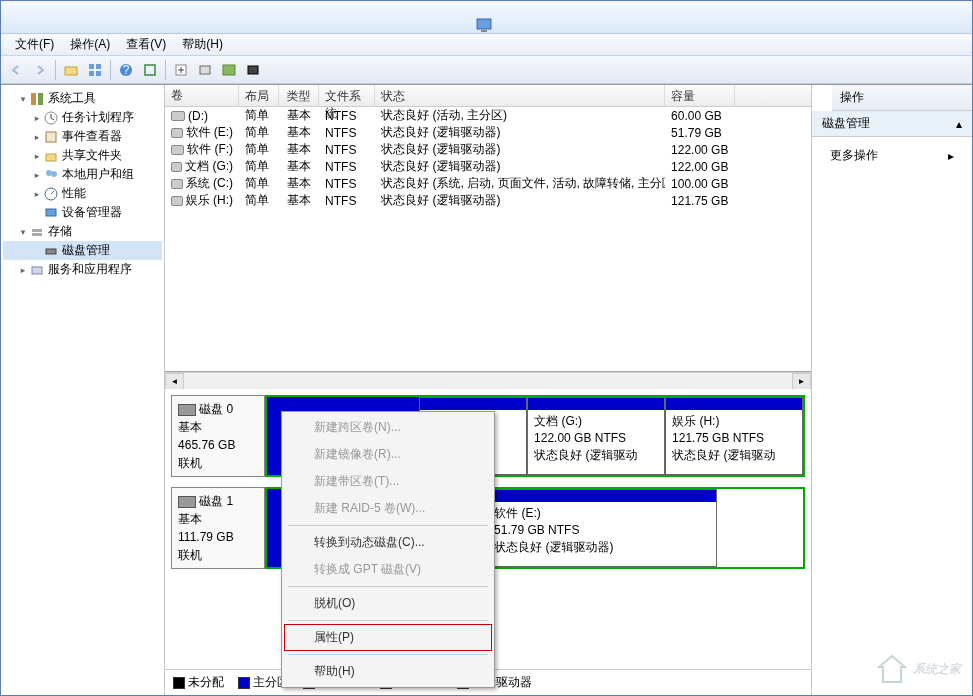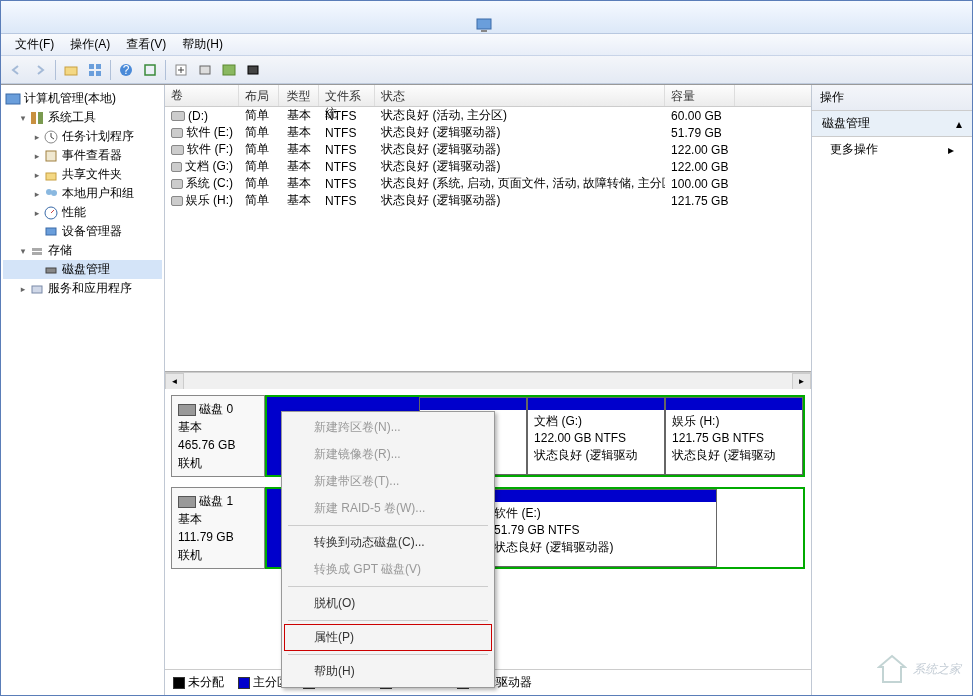--- a/index.html
+++ b/index.html
@@ -58,23 +58,23 @@
 .dicon { display:inline-block; width:18px; height:12px; background:#999; border:1px solid #555; margin-right:3px; vertical-align:middle; }
 .partitions { flex: 1; display: flex; border: 2px solid #0a0; }
 .partition { border: 1px solid #666; margin: 0; padding: 3px 6px; line-height: 1.4; position: relative; overflow: hidden; }
 .partition .pbar { height: 12px; background: #0000cc; margin: -3px -6px 3px -6px; }
 .partname { font-weight: normal; }
 
 .legend { border-top: 1px solid #ccc; padding: 4px 8px; display: flex; gap: 14px; align-items: center; font-size: 12px; background:#fff; }
 .legend .sw { width: 12px; height: 12px; display: inline-block; margin-right: 3px; vertical-align: middle; border:1px solid #333;}
 
 .actionpane { width: 190px; border-left: 1px solid #c0c8d4; background: #fff; }
-.actionpane .ahdr { background: linear-gradient(#f4f6fa,#e8ecf4); border-bottom: 1px solid #ccc; padding: 4px 8px; font-weight: normal; }
+.actionpane .ahdr { background: linear-gradient(#f4f6fa,#e8ecf4); border-bottom: 1px solid #ccc; padding: 4px 8px; font-weight: normal; margin-left: 20px; }
 .actionpane .asec { background: #e8f0f8; border-bottom: 1px solid #ccc; padding: 4px 10px; display:flex; justify-content:space-between; align-items:center; }
-.actionpane .aitem { padding: 4px 18px; display:flex; justify-content:space-between; align-items:center; cursor:pointer; }
+.actionpane .aitem { padding: 10px 18px; display:flex; justify-content:space-between; align-items:center; cursor:pointer; }
 
 .contextmenu { position: absolute; left: 281px; top: 411px; width: 214px; background: #f4f4f4; border: 1px solid #999; box-shadow: 2px 2px 4px rgba(0,0,0,.3); z-index: 100; padding: 2px; }
 .contextmenu .cm-item { padding: 5px 14px 5px 30px; color: #333; cursor: pointer; }
 .contextmenu .cm-item.disabled { color: #999; cursor: default; }
 .contextmenu .cm-sep { height: 1px; background: #ccc; margin: 3px 4px; }
 .contextmenu .cm-item.highlighted { border: 1px solid #c00; padding: 4px 13px 4px 29px; }
 
 .watermark { position: absolute; right: 12px; bottom: 12px; color: rgba(120,140,160,.45); font-size: 18px; font-style: italic; pointer-events: none; display:flex; align-items:center; gap:6px;}
 .watermark svg { opacity:.5; }
 </style>
@@ -162,28 +162,20 @@
     <div class="tool">
         <svg width="14" height="14">
           <rect x="2" y="3" width="10" height="8" fill="#444" stroke="#000"></rect>
         </svg>
       </div>
   </div>
 
   <div class="content">
 
     <div class="treepane">
-      <div class="tree-item">
-        <span class="ticon">
-            <svg width="16" height="16">
-              <rect x="1" y="3" width="14" height="10" fill="#6a9edb" stroke="#3a6aa8"></rect>
-            </svg>
-          </span>
-        <span>计算机管理(本地)</span>
-      </div>
       <div class="tree-item indent1">
         <span class="twist">▾</span>
           <span class="ticon">
             <svg width="16" height="16">
               <rect x="2" y="2" width="5" height="12" fill="#c89040"></rect>
               <rect x="9" y="2" width="5" height="12" fill="#7a9a50"></rect>
             </svg>
           </span>
         <span>系统工具</span>
       </div>

